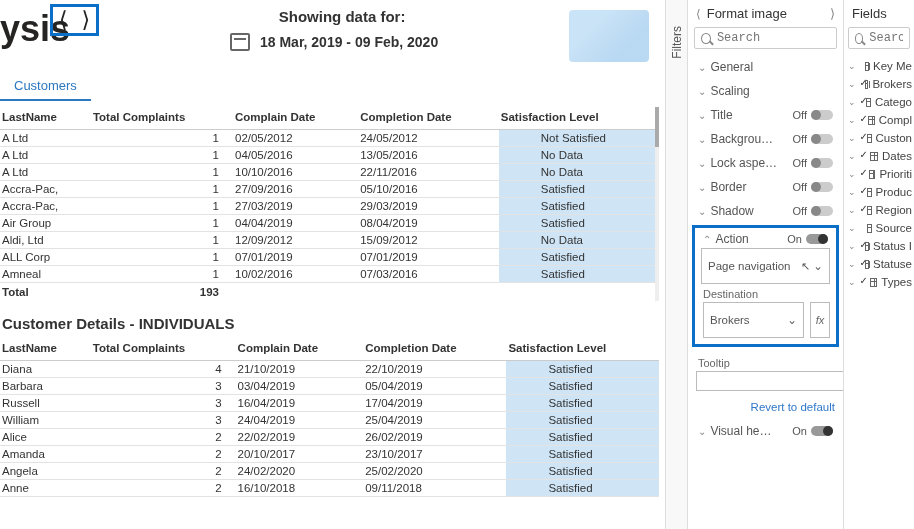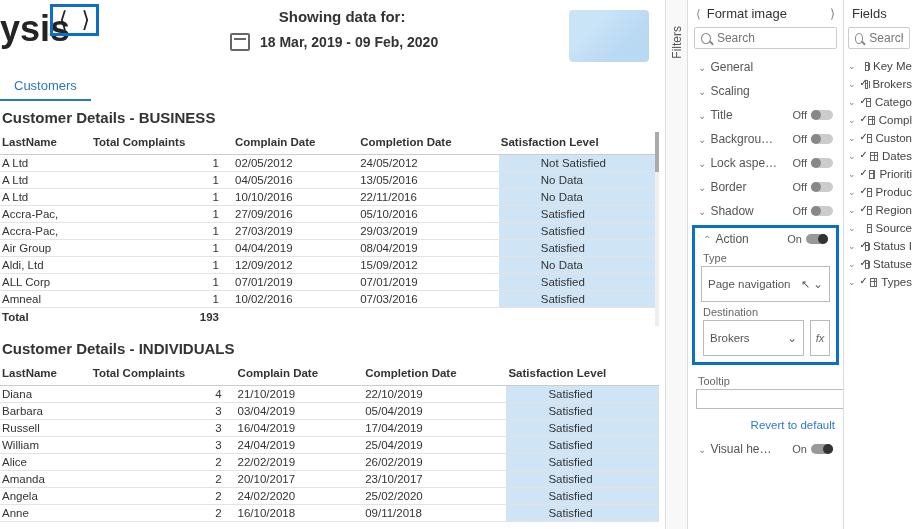--- a/index.html
+++ b/index.html
@@ -119,21 +119,21 @@
     border-left:1px solid #ddd; background:#fff; font-size:12px;
   }
   .pane-head { display:flex; align-items:center; padding:6px 8px 4px; font-size:13px; color:#333;}
   .pane-head .chev-sm { color:#888; font-size:12px; margin-right:6px; cursor:pointer;}
   .pane-head .chev-r { margin-left:auto; color:#888; cursor:pointer;}
   .search-row { padding: 2px 6px 6px;}
   .search-box {
     display:flex; align-items:center; gap:6px;
     border:1px solid #ccc; border-radius:2px; padding:3px 6px; color:#888;
   }
-  .search-box input { border:none; outline:none; font-size:12px; width:100%; color:#555; background:transparent;}
+  .search-box input { border:none; outline:none; font-size:12px; width:100%; color:#555; background:transparent;font-family:Liberation Mono, monospace;}
   .s-icon { width:11px; height:11px; border:1.5px solid #888; border-radius:50%; position:relative; display:inline-block;}
   .s-icon::after{content:"";position:absolute;width:5px;height:1.5px;background:#888;right:-4px;bottom:-1px;transform:rotate(45deg);}
   .prop {
     display:flex; align-items:center; justify-content:space-between;
     padding:5px 10px; color:#555; cursor:pointer;
   }
   .prop .chev-sm { font-size:10px; color:#888; margin-right:4px;}
   .prop .lbl { flex:1; white-space:nowrap; overflow:hidden; text-overflow:ellipsis;}
   .toggle { display:flex; align-items:center; gap:4px; font-size:11px; color:#555;}
   .tog {
@@ -199,21 +199,20 @@
   </div>
 
   <div class="tabs">
     <div class="tab active">Customers</div>
   </div>
 
   <div class="content-row">
 
     <div class="tables">
 
-      <div class="tbl-title">Customer Details - BUSINESS</div>
       <div class="table-wrap">
         <table>
           <thead>
               <tr>
             <th>LastName</th>
             <th>Total Complaints</th>
             <th>Complain Date</th>
             <th>Completion Date</th>
             <th>Satisfaction Level</th>
           </tr>
@@ -442,21 +441,20 @@
 
   <div class="action-box">
     <div class="prop" style="padding:2px 4px">
         <span class="chev-sm">⌃</span>
         <span class="lbl">Action</span>
         <span class="toggle">
           <span>On</span>
           <span class="tog on"></span>
         </span>
       </div>
-    <div class="subhead">Type</div>
     <div class="dd">
       <span>Page navigation</span>
       <span><span class="cursor">↖</span> ⌄</span>
     </div>
     <div class="subhead">Destination</div>
     <div class="dd-row">
       <div class="dd">
           <span>Brokers</span>
           <span>⌄</span>
         </div>

